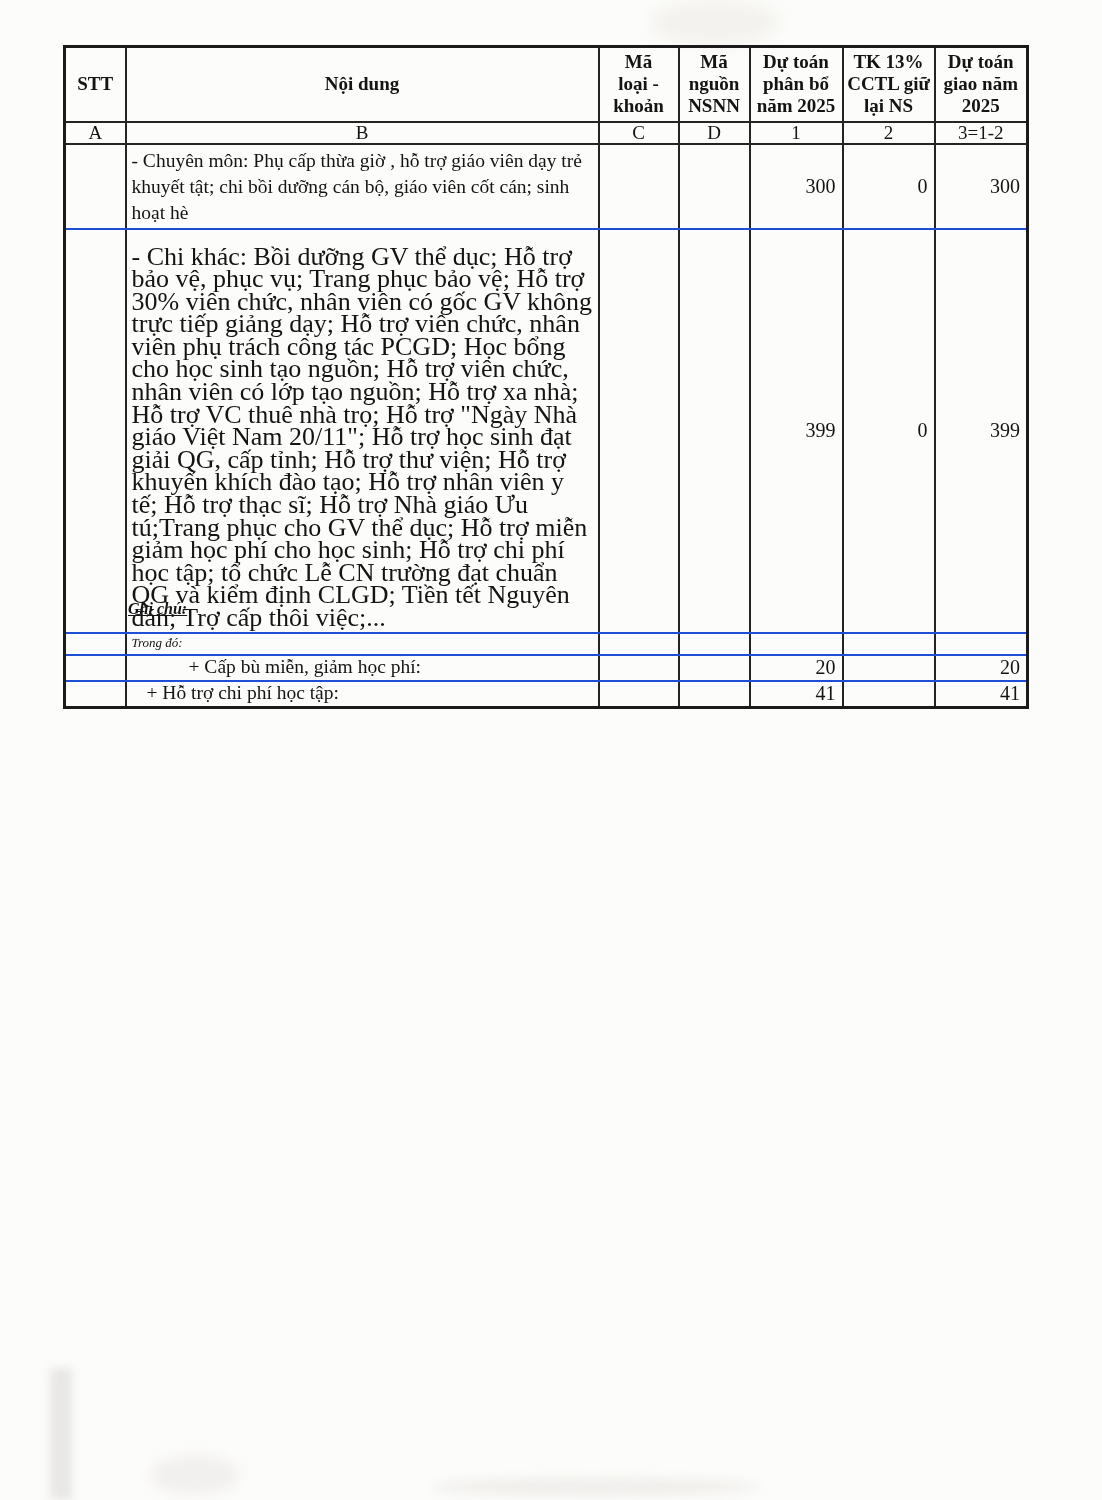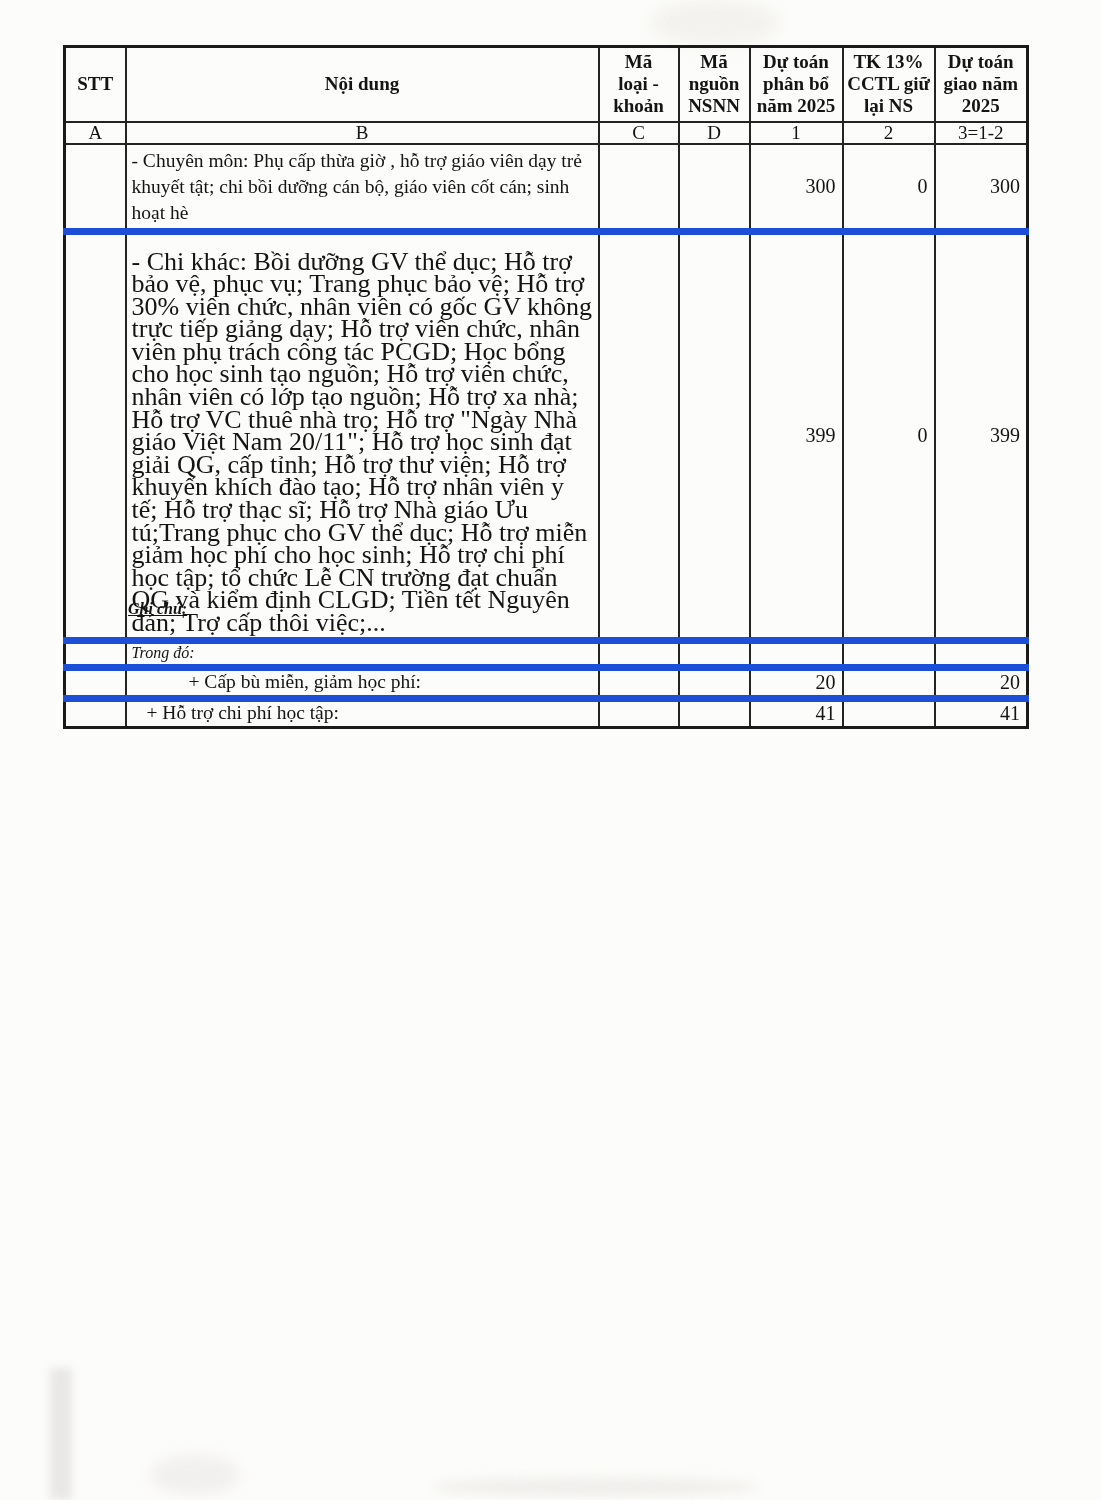--- a/index.html
+++ b/index.html
@@ -22,42 +22,42 @@
     border-collapse:collapse;table-layout:fixed;
     border:3px solid #1b1b1b;
   }
   td{
     border-left:2px solid #242424;
     overflow:hidden;
     padding:0;
   }
   td:first-child{border-left:none;}
   tr.hdr td, tr.codes td{border-bottom:2px solid #242424;}
-  tr.data td{border-bottom:7px solid #1d4ed8;}
+  tr.data td{border-bottom:2px solid #1d4ed8;}
   tr.last td{border-bottom:none;padding-left:20px;}
 
   .hcell{
     font-weight:bold;font-size:19px;line-height:22px;
     text-align:center;vertical-align:middle;
     white-space:pre-line;
   }
   .code{
     font-size:19px;text-align:center;vertical-align:middle;line-height:20px;
   }
   .content{
     text-align:left;vertical-align:top;
     padding:3px 4px 2px 5px;
     font-size:19.5px;line-height:26px;
   }
   tr.r2 .content{font-size:26px;line-height:22.6px;padding-top:16px;}
   .num{
     text-align:right;vertical-align:middle;
     padding-right:6px;font-size:20px;
   }
-  .trongdo{font-style:italic;font-size:16px;vertical-align:middle;padding:0 4px 2px 5px;}
+  .trongdo{font-style:italic;font-size:13px;vertical-align:middle;padding:0 4px 2px 5px;}
   .plus{font-size:19.5px;vertical-align:middle;padding:0 4px 2px 62px;}
 
   
   .notes{
     position:absolute;left:128px;top:596px;width:885px;
     font-size:19.5px;line-height:26px;
   }
   .notes-title{
     font-weight:bold;font-style:italic;text-decoration:underline;
     font-size:16px;margin:0 0 1px 0;

